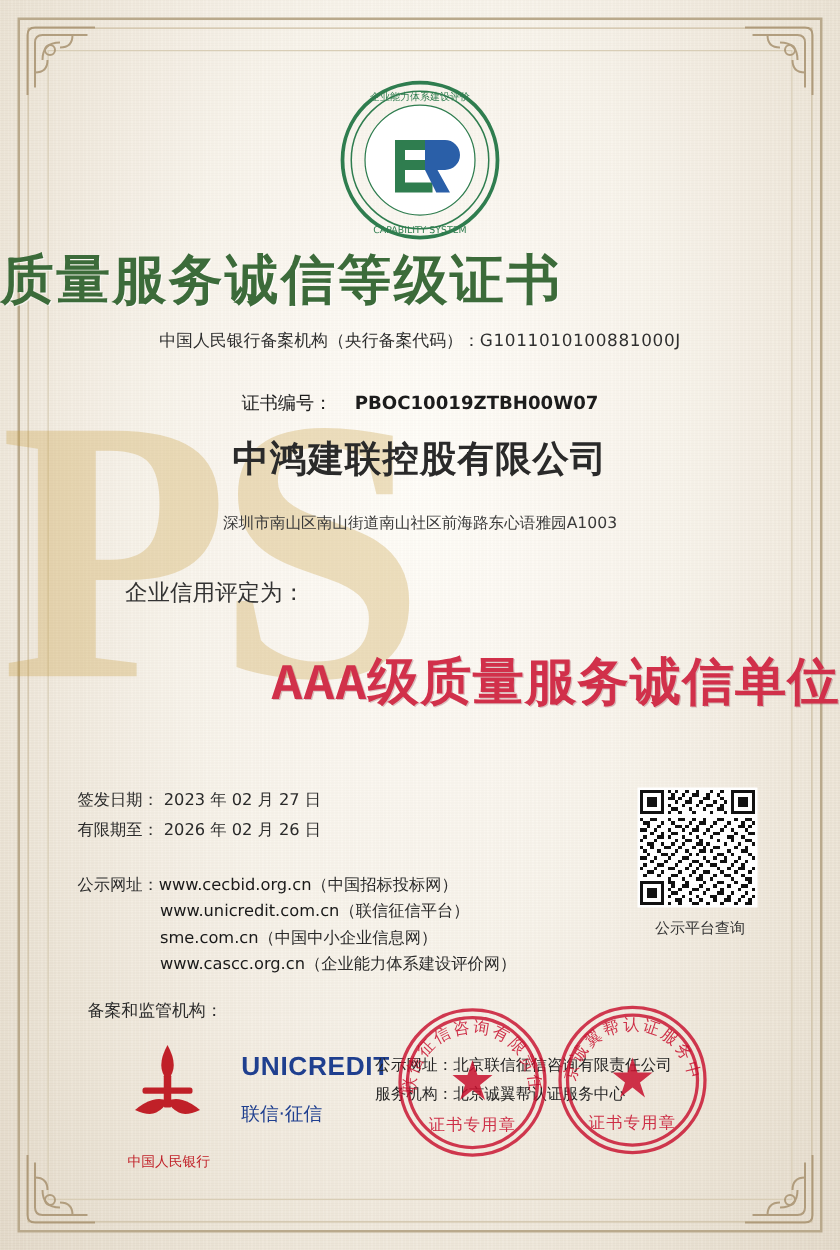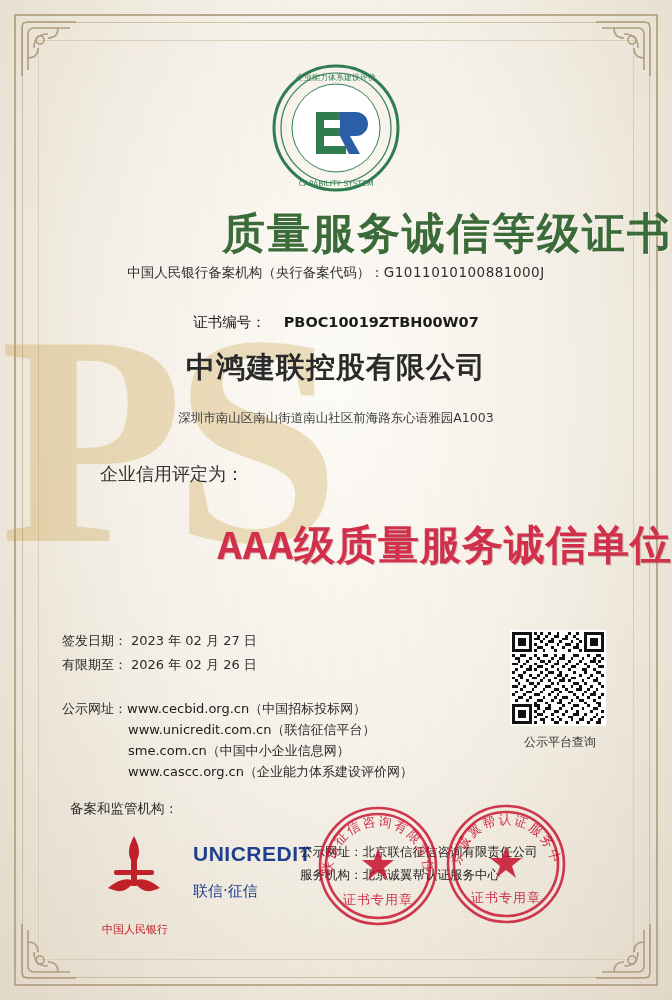--- a/index.html
+++ b/index.html
@@ -56,21 +56,21 @@
 
   
   .emblem{
     position:absolute;left:50%;top:62px;transform:translateX(-50%);
     width:132px;height:132px;
   }
   .emblem svg{width:100%;height:100%;}
 
   
   .title{
-    position:absolute;left:0;right:0;top:205px;text-align:right;
+    position:absolute;left:0;right:0;top:195px;text-align:left;
     font-family:"DejaVu Sans", sans-serif;
     font-size:43px;font-weight:700;letter-spacing:2px;
     color:#3c6b3a;
     text-shadow:1px 1px 0 rgba(255,255,255,.6);
   }
   .subtitle{
     position:absolute;left:0;right:0;top:264px;text-align:center;
     font-size:13.5px;color:#2f2f2f;font-family:"DejaVu Sans", sans-serif;
   }
   .subtitle .code{letter-spacing:.5px;margin-top:35px;}

